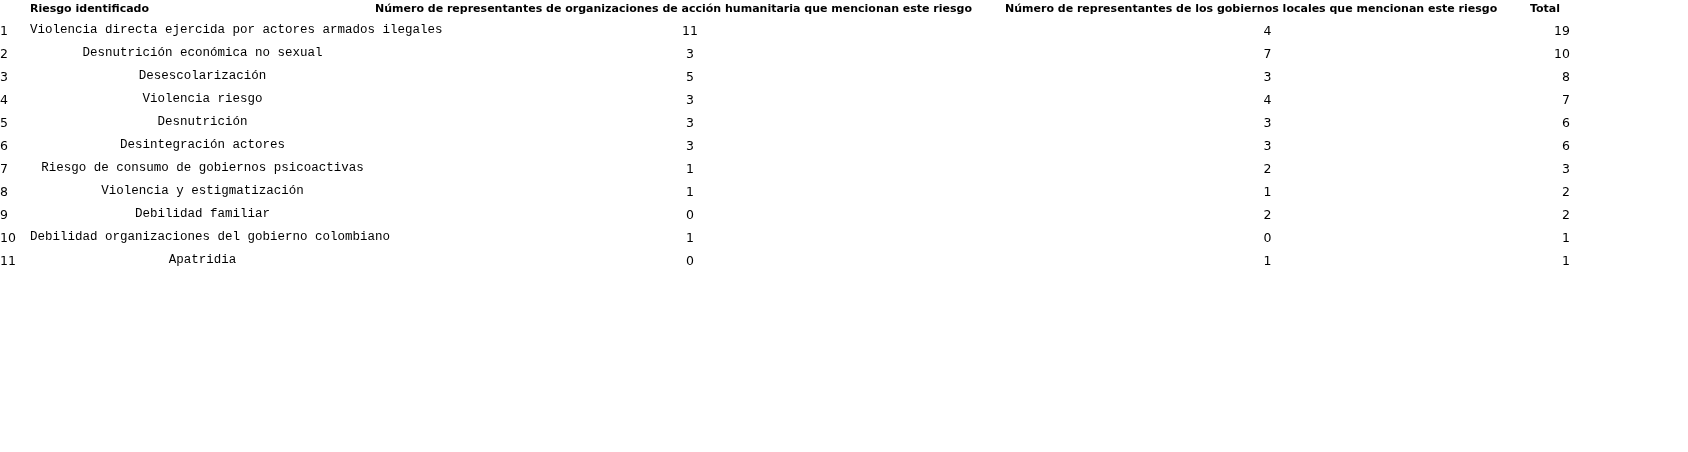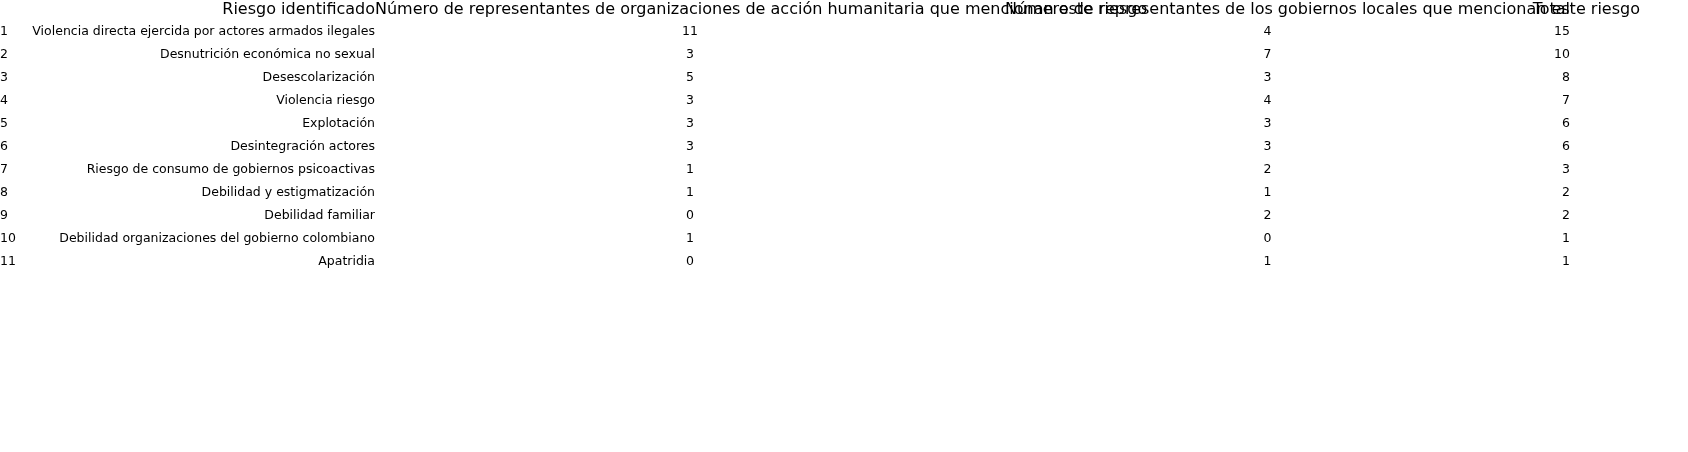--- a/index.html
+++ b/index.html
@@ -27,44 +27,45 @@
     margin-top: 2px;
     table-layout: fixed;
   }
   table.risk-table col.c-idx   { width: 30px; }
   table.risk-table col.c-risk  { width: 345px; }
   table.risk-table col.c-hum   { width: 630px; }
   table.risk-table col.c-gov   { width: 525px; }
   table.risk-table col.c-total { width: 40px; }
 
   table.risk-table thead th {
-    font-weight: normal;
-    font-size: 16px;
-    text-align: right;
+    font-weight: bold;
+    font-size: 11px;
+    text-align: left;
     vertical-align: bottom;
     padding: 0 0 3px 0;
     line-height: 14px;
     white-space: nowrap;
   }
   th.h-idx { }
   th.h-total { text-align: right; padding-right: 2px; margin-left: 32px; }
 
   table.risk-table tbody td {
     font-size: 12.5px;
     line-height: 23px;
     height: 23px;
     padding: 0;
     white-space: nowrap;
   }
   td.idx {
     text-align: left;
     padding-left: 2px;
   }
   td.risk {
-    text-align: right;
+    text-align: center;
+    font-family: Liberation Mono, monospace;
   }
   td.num {
     text-align: center;
   }
   td.total {
     text-align: right;
     padding-right: 2px;
   }
 </style>
 </head>
@@ -87,21 +88,21 @@
         <th class="h-gov">Número de representantes de los gobiernos locales que mencionan este riesgo</th>
         <th class="h-total">Total</th>
       </tr>
     </thead>
     <tbody>
       <tr>
         <td class="idx">1</td>
         <td class="risk">Violencia directa ejercida por actores armados ilegales</td>
         <td class="num">11</td>
         <td class="num">4</td>
-        <td class="total">15</td>
+        <td class="total">19</td>
       </tr>
       <tr>
         <td class="idx">2</td>
         <td class="risk">Desnutrición económica no sexual</td>
         <td class="num">3</td>
         <td class="num">7</td>
         <td class="total">10</td>
       </tr>
       <tr>
         <td class="idx">3</td>
@@ -112,42 +113,42 @@
       </tr>
       <tr>
         <td class="idx">4</td>
         <td class="risk">Violencia riesgo</td>
         <td class="num">3</td>
         <td class="num">4</td>
         <td class="total">7</td>
       </tr>
       <tr>
         <td class="idx">5</td>
-        <td class="risk">Explotación</td>
+        <td class="risk">Desnutrición</td>
         <td class="num">3</td>
         <td class="num">3</td>
         <td class="total">6</td>
       </tr>
       <tr>
         <td class="idx">6</td>
         <td class="risk">Desintegración actores</td>
         <td class="num">3</td>
         <td class="num">3</td>
         <td class="total">6</td>
       </tr>
       <tr>
         <td class="idx">7</td>
         <td class="risk">Riesgo de consumo de gobiernos psicoactivas</td>
         <td class="num">1</td>
         <td class="num">2</td>
         <td class="total">3</td>
       </tr>
       <tr>
         <td class="idx">8</td>
-        <td class="risk">Debilidad y estigmatización</td>
+        <td class="risk">Violencia y estigmatización</td>
         <td class="num">1</td>
         <td class="num">1</td>
         <td class="total">2</td>
       </tr>
       <tr>
         <td class="idx">9</td>
         <td class="risk">Debilidad familiar</td>
         <td class="num">0</td>
         <td class="num">2</td>
         <td class="total">2</td>

